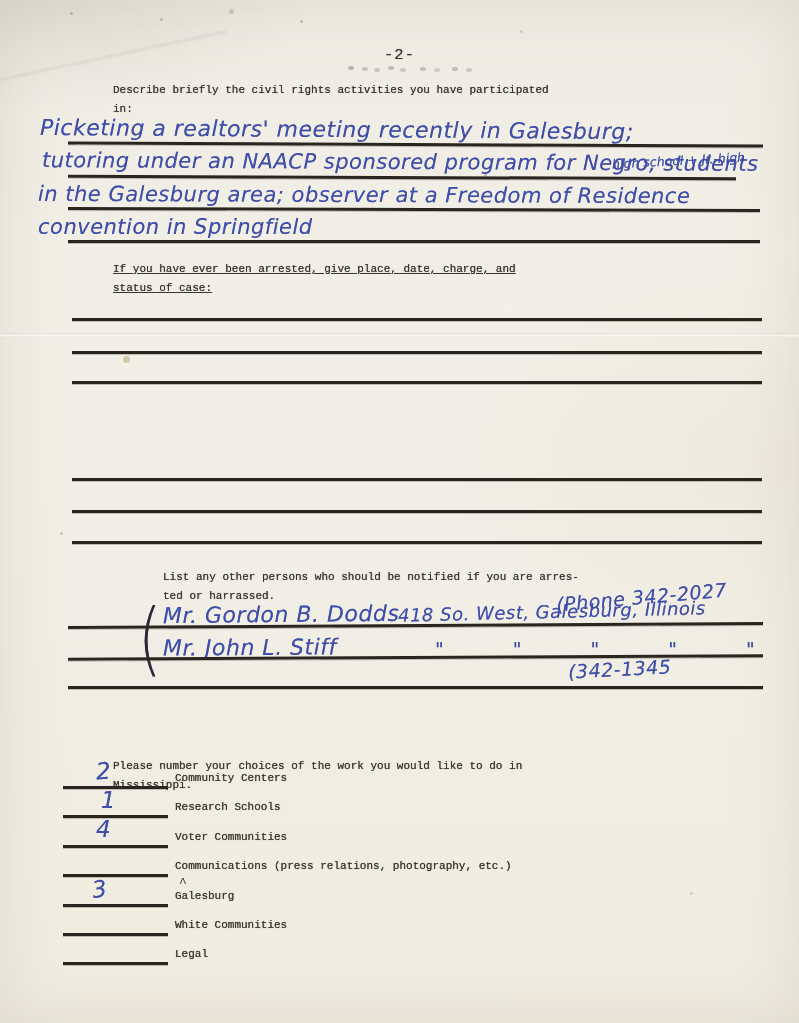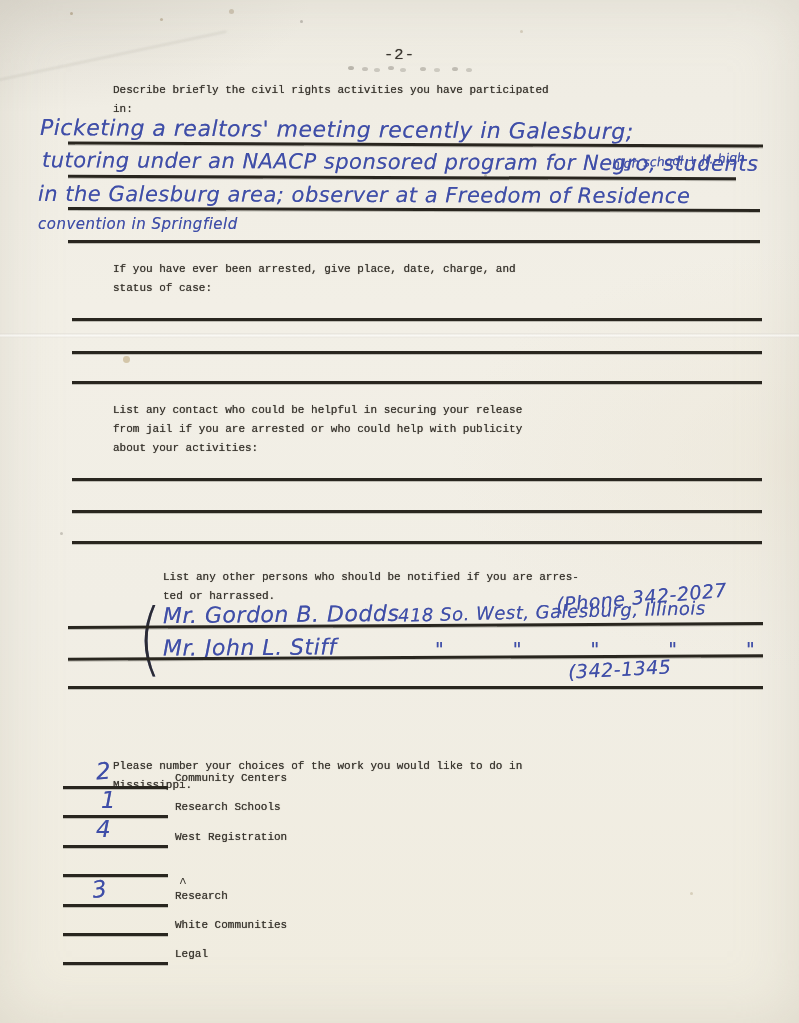--- a/index.html
+++ b/index.html
@@ -41,21 +41,21 @@
     white-space:nowrap;
     letter-spacing:.5px;
     text-shadow:0 0 .5px rgba(63,78,168,.6);
   }
 
   
   .hw-l1 { left:40px;  top:117px; font-size:22px; transform:rotate(.4deg); }
   .hw-ins{ left:612px; top:153px; font-size:12.5px; transform:rotate(-3deg); letter-spacing:0; }
   .hw-l2 { left:42px;  top:150px; font-size:21px; transform:rotate(.3deg); }
   .hw-l3 { left:38px;  top:183px; font-size:21px; transform:rotate(.2deg); }
-  .hw-l4 { left:38px;  top:215px; font-size:15px; }
+  .hw-l4 { left:38px;  top:215px; font-size:21px; }
   .r-a1 { left:68px; top:143px; width:695px; transform:rotate(.25deg); }
   .r-a2 { left:68px; top:176px; width:668px; transform:rotate(.2deg); }
   .r-a3 { left:68px; top:208px; width:692px; transform:rotate(.15deg); }
   .r-a4 { left:68px; top:240px; width:692px; }
 
   
   .r-b1 { left:72px; top:318px; width:690px; }
   .r-b2 { left:72px; top:351px; width:690px; }
   .r-b3 { left:72px; top:381px; width:690px; }
 
@@ -133,29 +133,26 @@
   <div class="hw hw-l1">Picketing a realtors' meeting recently in Galesburg;</div>
   <div class="hw hw-ins">high school + Jr.-high</div>
   <div class="hw hw-l2">tutoring under an NAACP sponsored program for Negro, students</div>
   <div class="hw hw-l3">in the Galesburg area; observer at a Freedom of Residence</div>
   <div class="hw hw-l4">convention in Springfield</div>
   <div class="rule r-a1"></div>
   <div class="rule r-a2"></div>
   <div class="rule r-a3"></div>
   <div class="rule r-a4"></div>
 
-  <div class="typed" style="left:113px; top:260px;">If you have ever been arrested, give place, date, charge, and
+  <div class="typed" style="left:113px; top:260px;text-decoration:underline;">If you have ever been arrested, give place, date, charge, and
 status of case:</div>
   <div class="rule r-b1"></div>
   <div class="rule r-b2"></div>
   <div class="rule r-b3"></div>
 
-  <div class="typed" style="left:113px; top:401px;">List any contact who could be helpful in securing your release
-from jail if you are arrested or who could help with publicity
-about your activities:</div>
   <div class="rule r-c1"></div>
   <div class="rule r-c2"></div>
   <div class="rule r-c3"></div>
 
   <div class="typed" style="left:115px; top:568px;margin-left:48px;">List any other persons who should be notified if you are arres-
 ted or harrassed.</div>
   <div class="hw hw-phone-top">(Phone 342-2027</div>
   <div class="hw hw-bracket">(</div>
   <div class="hw hw-e1-name">Mr. Gordon B. Dodds</div>
   <div class="hw hw-e1-addr">418 So. West, Galesburg, Illinois</div>
@@ -172,28 +169,29 @@
   <div class="hw choice-rank ck1">2</div>
   <div class="rule choice-rule cr1"></div>
   <div class="typed choice-label cl1">Community Centers</div>
 
   <div class="hw choice-rank ck2">1</div>
   <div class="rule choice-rule cr2"></div>
   <div class="typed choice-label cl2">Research Schools</div>
 
   <div class="hw choice-rank ck3">4</div>
   <div class="rule choice-rule cr3"></div>
-  <div class="typed choice-label cl3">West Registration</div>
+  <div class="typed choice-label cl3">Voter Communities</div>
 
   <div class="rule choice-rule cr4"></div>
+  <div class="typed choice-label cl4">Communications (press relations, photography, etc.)</div>
   <div class="caret-mark">^</div>
 
   <div class="hw choice-rank ck5">3</div>
   <div class="rule choice-rule cr5"></div>
-  <div class="typed choice-label cl5">Research</div>
+  <div class="typed choice-label cl5">Galesburg</div>
 
   <div class="rule choice-rule cr6"></div>
   <div class="typed choice-label cl6">White Communities</div>
 
   <div class="rule choice-rule cr7"></div>
   <div class="typed choice-label cl7">Legal</div>
 
 </div>
 
 </body></html>

